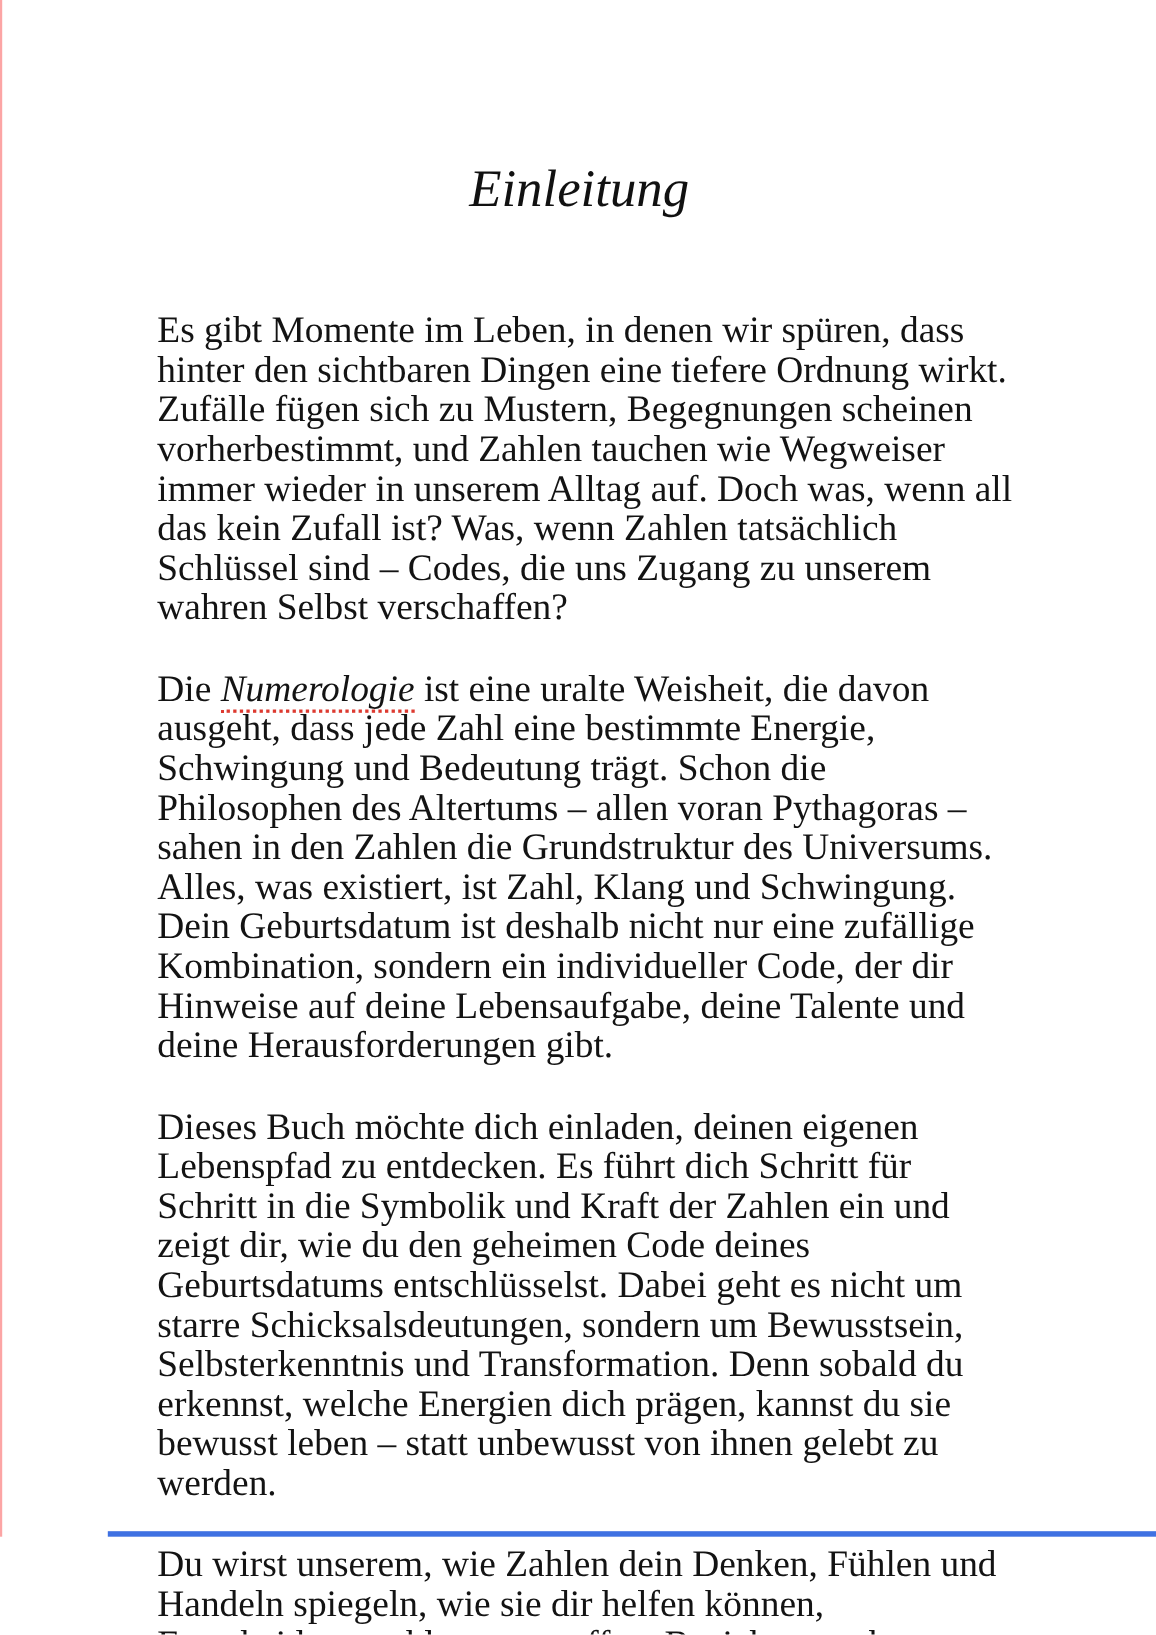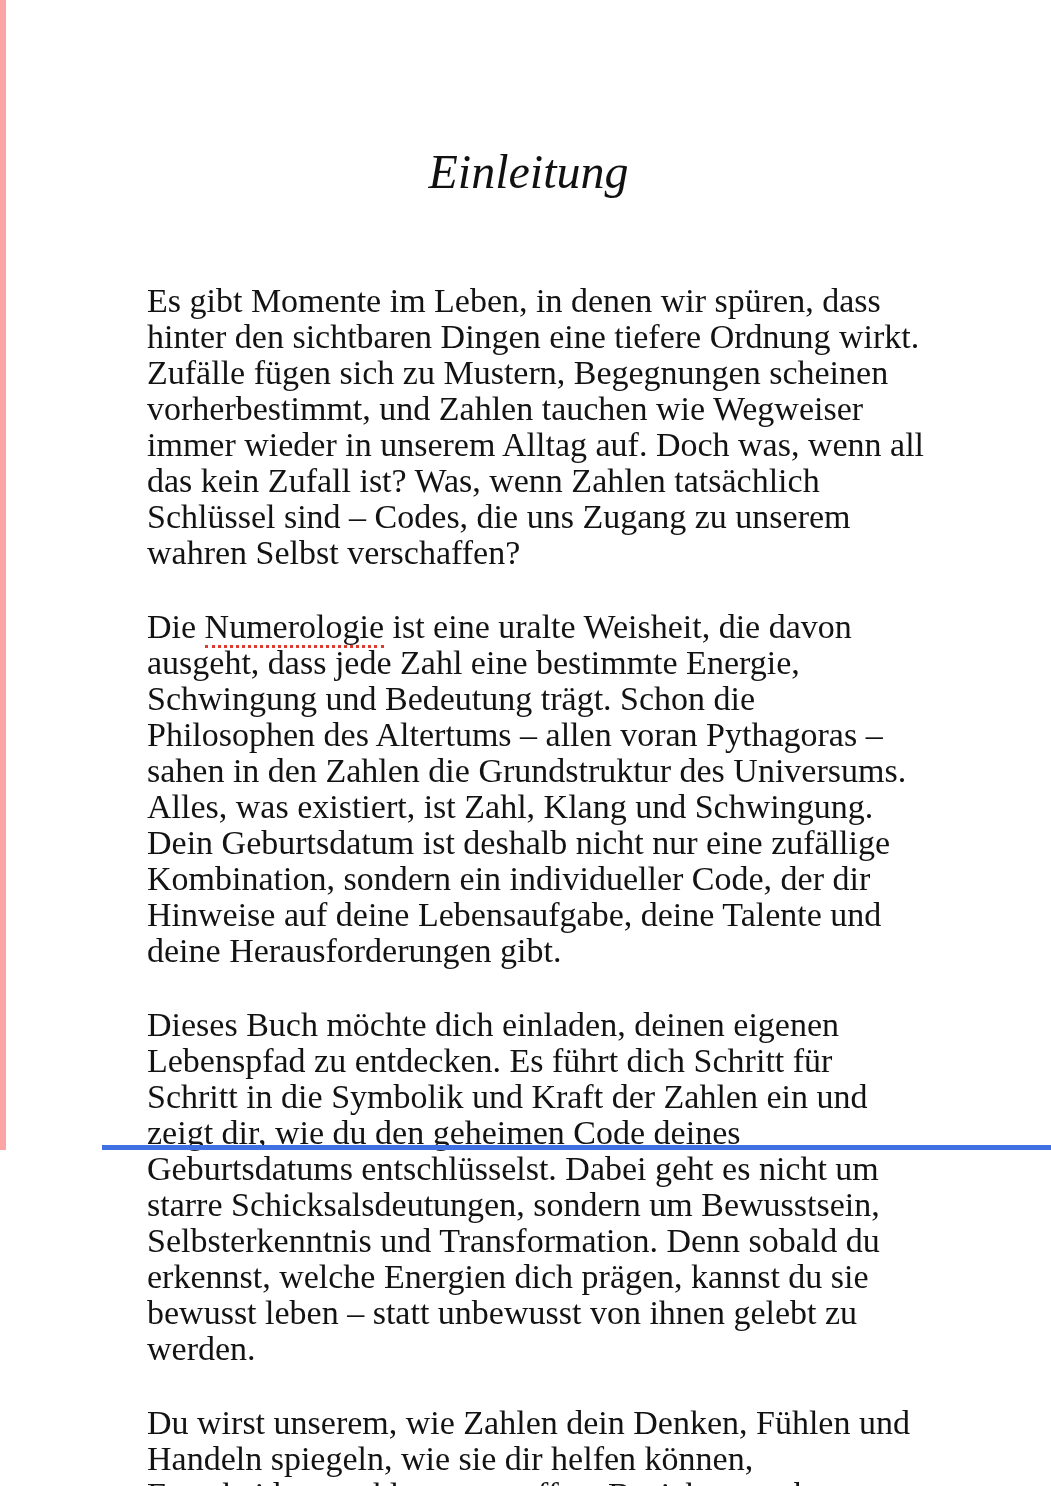--- a/index.html
+++ b/index.html
@@ -9,23 +9,23 @@
     height: 1486px;
     background: #ffffff;
     overflow: hidden;
     font-family: "Liberation Serif", "DejaVu Serif", serif;
     color: #1a1a1a;
   }
 
   .page {
     position: relative;
     width: 1051px;
-    height: 1150px;
+    height: 1397px;
     background: #ffffff;
-    border-left: 6px solid #fca5a5;
+    border-left: 2px solid #fca5a5;
   }
 
   .doc-title {
     padding-top: 146px;
     text-align: center;
     font-style: italic;
     font-weight: 400;
     font-size: 48px;
     line-height: 1.1;
     color: #111111;
@@ -39,20 +39,21 @@
     color: #131313;
   }
 
   .doc-body p {
     margin-bottom: 38px;
   }
 
   .misspelled {
     border-bottom: 3px dotted #dd3a30;
     padding-bottom: 0px;
+    font-style: italic;
   }
 
   .bottom-accent-bar {
     position: absolute;
     left: 96px;
     right: 0;
     bottom: 0;
     height: 5px;
     background: #3f71e2;
   }

